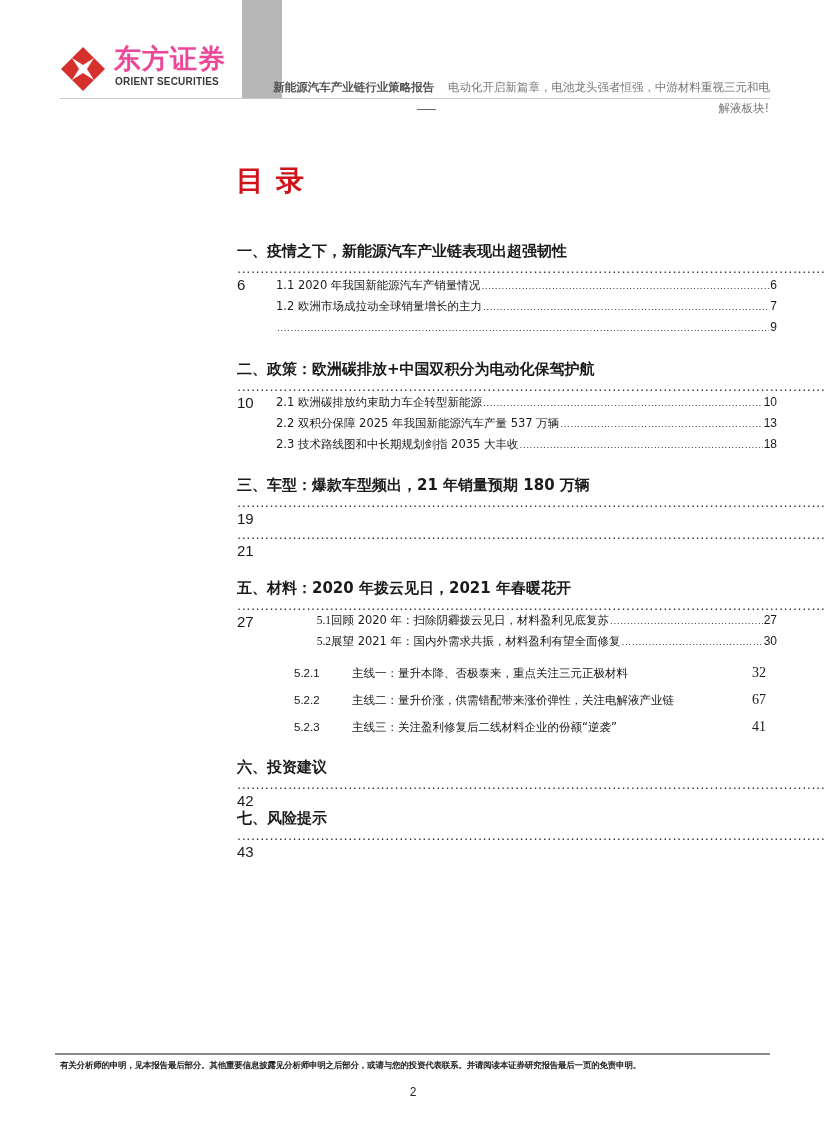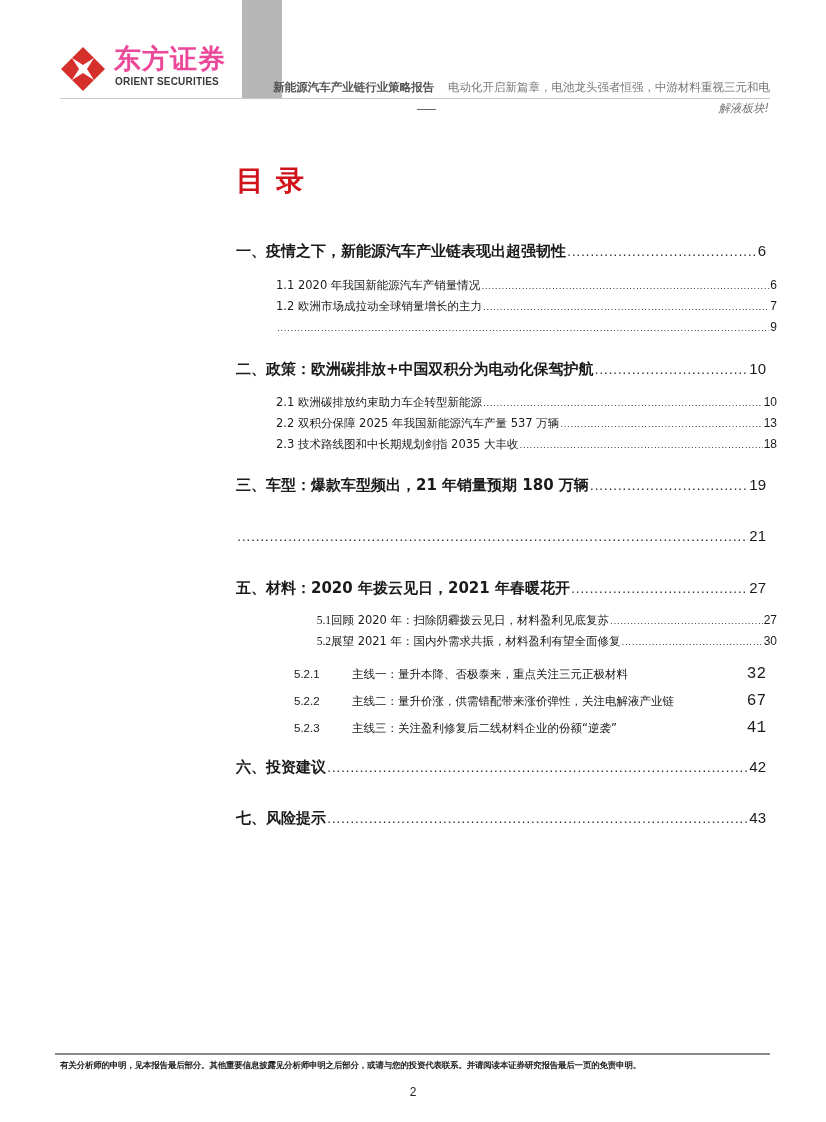--- a/index.html
+++ b/index.html
@@ -11,43 +11,43 @@
   .abs { position:absolute; }
   
   .logo { left:60px; top:44px; width:175px; height:48px; }
   .logo-mark { position:absolute; left:0; top:2px; width:46px; height:46px; }
   .logo-cn { position:absolute; left:54px; top:0px; font-size:27px; font-weight:bold; color:#ec4899; letter-spacing:1px; line-height:30px; font-family:"DejaVu Sans",sans-serif; }
   .logo-en { position:absolute; left:55px; top:32px; font-size:10px; font-weight:bold; color:#3a3a3a; letter-spacing:0.2px; line-height:12px; }
   .gray-block { left:242px; top:0; width:40px; height:98px; background:#b7b7b7; }
   .header-line { left:60px; top:98px; width:710px; height:1px; background:#c8c8c8; }
   .header-text { right:56px; top:80px; font-size:11.5px; color:#777; white-space:nowrap; font-family:Liberation Mono, monospace; }
   .header-text b { color:#555; font-weight:bold; }
-  .header-text2 { right:57px; top:101px; font-size:11.5px; color:#777; font-family:"DejaVu Sans",sans-serif;font-style:italic; }
+  .header-text2 { right:57px; top:101px; font-size:11.5px; color:#777; font-family:"DejaVu Sans",sans-serif; }
   .header-dash { left:417px; top:109px; width:19px; height:1px; background:#666; }
 
   
   .toc-title { left:236px; top:162px; font-size:28px; font-weight:bold; color:#d0121b; letter-spacing:12px; font-family:"DejaVu Sans",sans-serif; }
 
   
   .toc-row { position:absolute; left:236px; width:530px; display:flex; align-items:baseline; white-space:nowrap; }
   .toc-row .lbl { flex:0 0 auto; }
   .toc-row .dots { flex:1 1 auto; overflow:hidden; margin:0 1px; color:#333; }
   .toc-row .dots::after { content:"......................................................................................................................................................................................................................................................"; letter-spacing:0.5px; }
   .toc-row .pg { flex:0 0 auto; text-align:right; }
-  .lvl1 { font-size:15px; font-weight:bold; font-family:"DejaVu Sans",sans-serif; }
+  .lvl1 { font-size:15px; font-weight:bold; font-family:"DejaVu Sans",sans-serif;flex-direction:column; }
   .lvl1 .dots { font-weight:normal; font-size:13px; }
   .lvl1 .pg { font-family:"Liberation Sans",sans-serif; font-weight:normal; font-size:15px; }
   .lvl2 { left:276px; width:501px; font-size:11.5px; font-family:"DejaVu Sans",sans-serif; }
   .lvl2 .dots { font-size:9px; }
   .lvl2 .pg { font-family:"Liberation Sans",sans-serif; font-size:12px; }
   .lvl2b .n { display:inline-block; width:55px; font-family:Liberation Serif, serif;text-align:right; }
   .lvl3 { left:294px; width:472px; font-size:11.5px; font-family:"DejaVu Sans",sans-serif; }
   .lvl3 .n { display:inline-block; width:58px; font-family:"Liberation Sans",sans-serif; }
   .lvl3 .spacer { flex:1 1 auto; }
-  .lvl3 .pg { font-family:Liberation Mono, monospace; font-size:16px; }
+  .lvl3 .pg { font-family:Liberation Serif, serif; font-size:14px; }
 
   
   .footer-line { left:55px; top:1053px; width:715px; height:2px; background:#8a8a8a; }
   .footer-text { left:60px; top:1060px; font-size:8.5px; color:#222; font-weight:bold; white-space:nowrap; font-family:"DejaVu Sans",sans-serif; letter-spacing:-0.2px; }
   .page-num { left:0; width:826px; top:1085px; text-align:center; font-size:12px; color:#222; }
 </style>
 </head>
 <body>
 
 <div class="abs logo">

